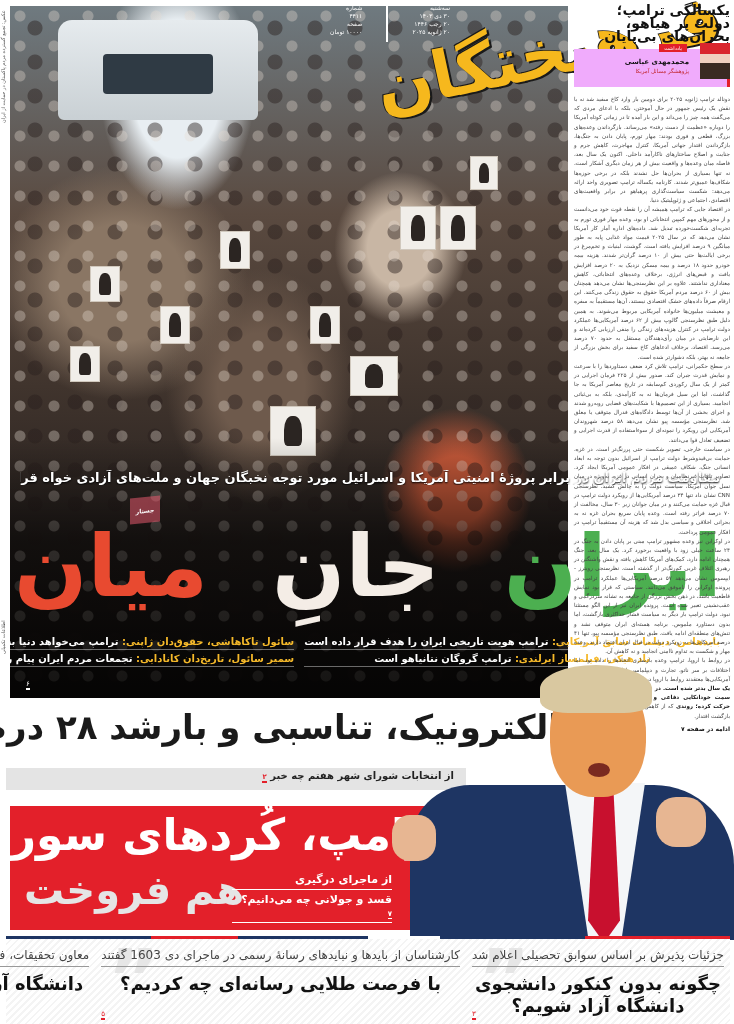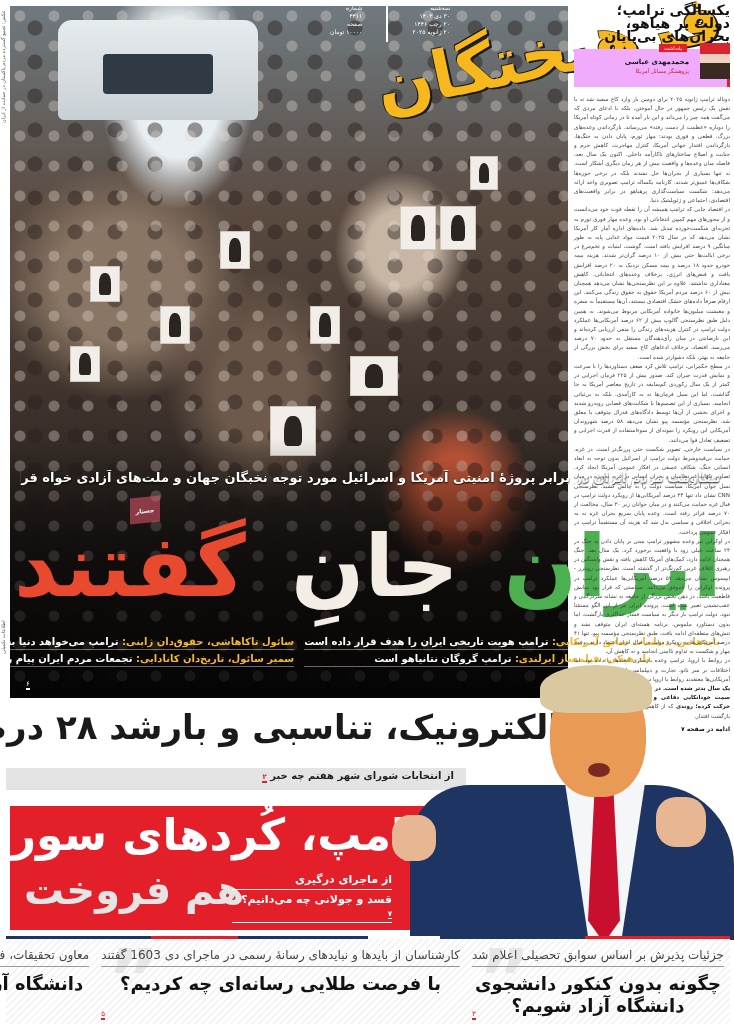--- a/index.html
+++ b/index.html
@@ -277,21 +277,21 @@
   </div>
 </div>
 
 <div class="masthead">فرهیختگان</div>
 
 <div class="hero-kicker">مقاومت مردم ایران در برابر پروژهٔ امنیتی آمریکا و اسرائیل مورد توجه نخبگان جهان و ملت‌های آزادی خواه قرار گرفته است</div>
 
 <div class="hero-headline">
   <span class="w1">ایران</span>
   <span class="w2">جانِ</span>
-  <span class="w3">گفتند</span>
+  <span class="w3">میان</span>
 </div>
 
 <div class="quotes">
   <div class="quote-col">
     <div class="quote">
       <span class="who">بایدها‌من، دیپلمات سابق آمریکایی:</span><span> ترامپ هویت تاریخی ایران را هدف قرار داده است</span>
     </div>
     <div class="quote center">
       <span class="who">ناد هیکی، فیلمساز ایرلندی:</span><span> ترامپ گروگان نتانیاهو است</span>
     </div>

